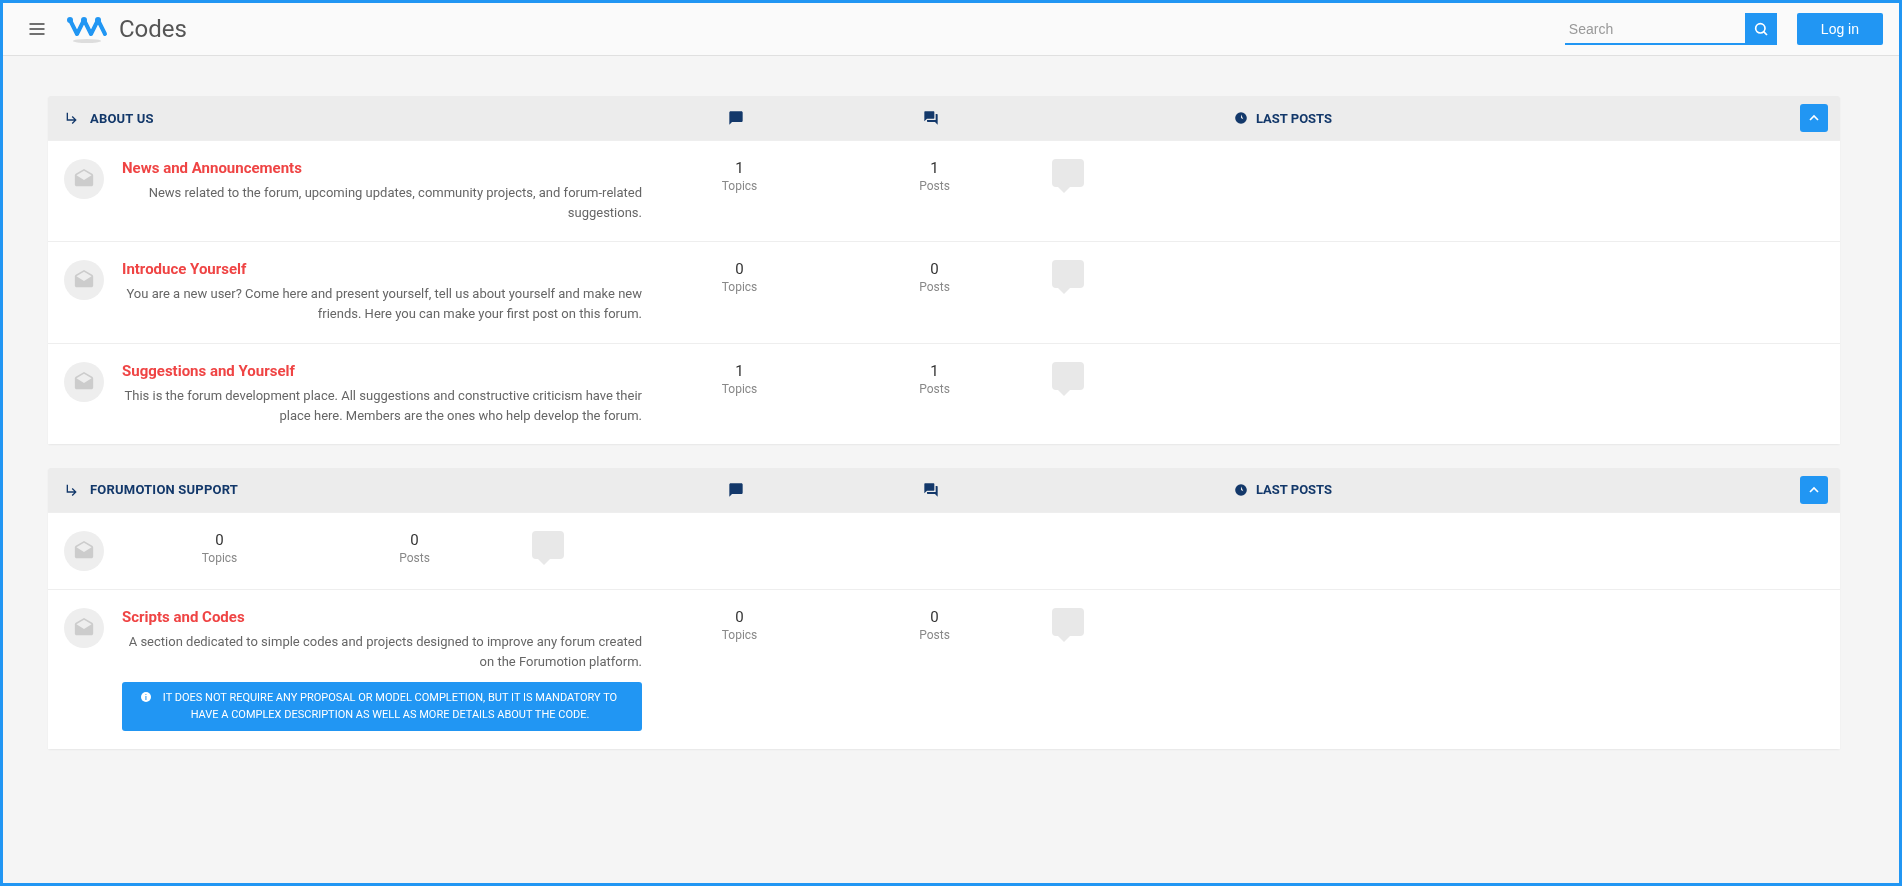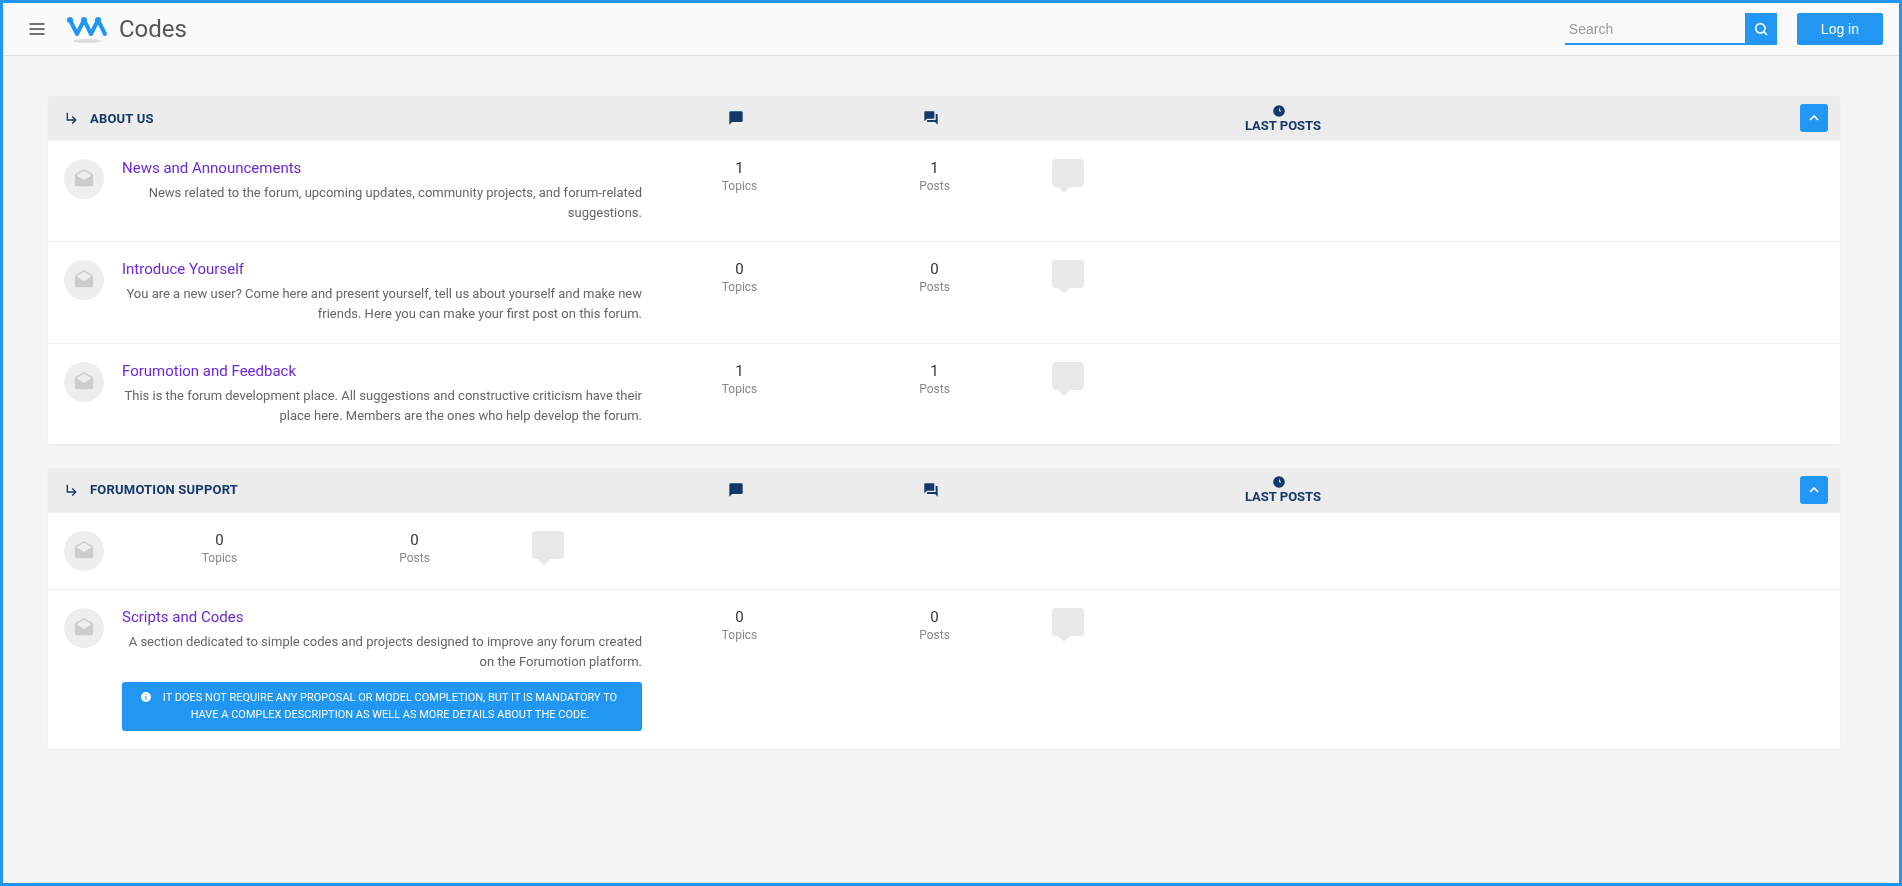--- a/index.html
+++ b/index.html
@@ -18,30 +18,30 @@
 .login-btn { background: #2196f3; color: #fff; border: none; padding: 8px 24px; font-size: 14px; cursor: pointer; border-radius: 2px; }
 .content { padding: 40px 59px 20px 45px; }
 .category { background: #fff; border-radius: 2px; margin-bottom: 24px; box-shadow: 0 1px 2px rgba(0,0,0,0.06); }
 .cat-header { display: flex; align-items: center; padding: 14px 16px; background: #ececec; border-radius: 2px 2px 0 0; position: relative; }
 .sub-arrow-icon { color: #13386a; margin-right: 10px; }
 .cat-title { font-size: 13px; font-weight: 700; color: #13386a; letter-spacing: 0.2px; }
 .cat-cols { display: flex; align-items: center; position: absolute; left: 0; right: 0; }
 .col-icon { display: flex; justify-content: center; align-items: center; }
 .col-topics-icon { width: 195px; margin-left: 590px; }
 .col-posts-icon { width: 195px; }
-.col-last { width: 490px; display: flex; align-items: center; justify-content: flex-start; padding-left: 20px; flex-direction: column; }
+.col-last { width: 490px; display: flex; align-items: center; justify-content: center; padding-left: 20px; }
 .clock-icon { color: #13386a; margin-right: 8px; }
 .last-label { font-size: 13px; font-weight: 700; color: #13386a; }
 .collapse-btn { position: absolute; right: 12px; background: #2196f3; color: #fff; border: none; width: 28px; height: 28px; border-radius: 3px; cursor: pointer; display: flex; align-items: center; justify-content: center; }
 .forum-row { display: flex; padding: 18px 16px; border-top: 1px solid #eee; background: #fff; }
 .forum-row:first-of-type { border-top: none; }
 .forum-icon { width: 40px; height: 40px; border-radius: 50%; background: #eee; display: flex; align-items: center; justify-content: center; flex-shrink: 0; margin-right: 18px; }
 .forum-icon svg { fill: #ccc; }
 .forum-main { width: 520px; flex-shrink: 0; }
-.forum-title { font-size: 15px; font-weight: 400; color: #6d28d9; margin-bottom: 6px; }
+.forum-title { font-size: 15px; font-weight: 700; color: #ef4444; margin-bottom: 6px; }
 .forum-desc { font-size: 13px; color: #666; line-height: 1.55; text-align: right; }
 .info-box { font-size: 11px; color: #fff; background: #2196f3; padding: 8px 18px; border-radius: 3px; margin-top: 10px; text-align: center; line-height: 1.5; display: flex; align-items: flex-start; justify-content: center; }
 .info-box svg { flex-shrink: 0; margin-right: 4px; margin-top: 1px; }
 .stat-col { width: 195px; text-align: center; flex-shrink: 0; }
 .stat-num { font-size: 15px; color: #333; margin-bottom: 2px; }
 .stat-label { font-size: 12px; color: #888; text-align: center; }
 .last-col { width: 490px; display: flex; align-items: flex-start; padding-left: 20px; flex-shrink: 0; }
 .chat-bubble { width: 32px; height: 28px; background: #e8e8e8; border-radius: 4px; position: relative; }
 .chat-bubble::after { content: ''; position: absolute; bottom: -6px; left: 6px; border: 6px solid transparent; border-top-color: #e8e8e8; border-bottom: none; }
 </style>
@@ -159,21 +159,21 @@
         </div>
     </div>
 
     <div class="forum-row">
       <div class="forum-icon">
           <svg width="22" height="22" viewBox="0 0 24 24">
             <path d="M21.99 8c0-.72-.37-1.35-.94-1.7L12 1 2.95 6.3C2.38 6.65 2 7.28 2 8v10c0 1.1.9 2 2 2h16c1.1 0 2-.9 2-2l-.01-10zM12 13L3.74 7.84 12 3l8.26 4.84L12 13z"></path>
           </svg>
         </div>
       <div class="forum-main">
-        <div class="forum-title">Forumotion and Feedback</div>
+        <div class="forum-title">Suggestions and Yourself</div>
         <div class="forum-desc">This is the forum development place. All suggestions and constructive criticism have their place here. Members are the ones who help develop the forum.</div>
       </div>
       <div class="stat-col">
         <div class="stat-num">1</div>
         <div class="stat-label">Topics</div>
       </div>
       <div class="stat-col">
         <div class="stat-num">1</div>
         <div class="stat-label">Posts</div>
       </div>

